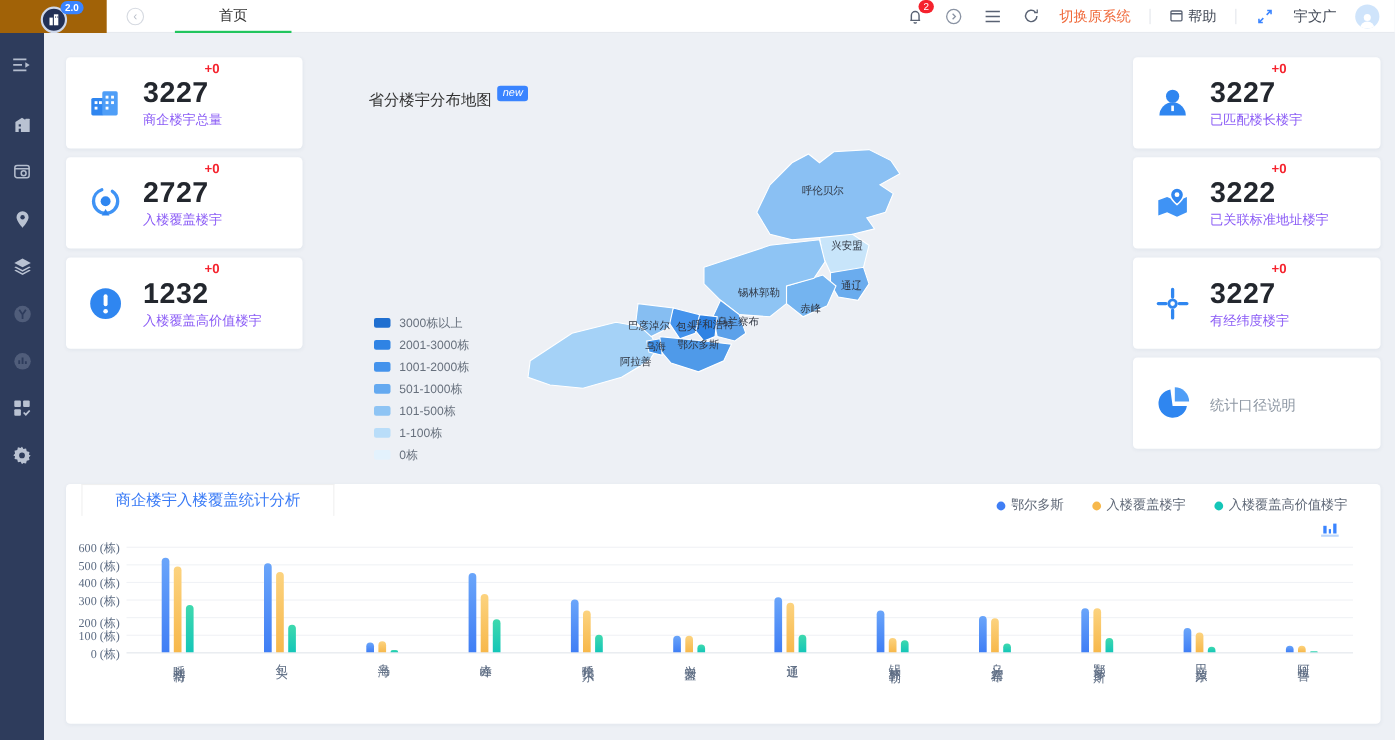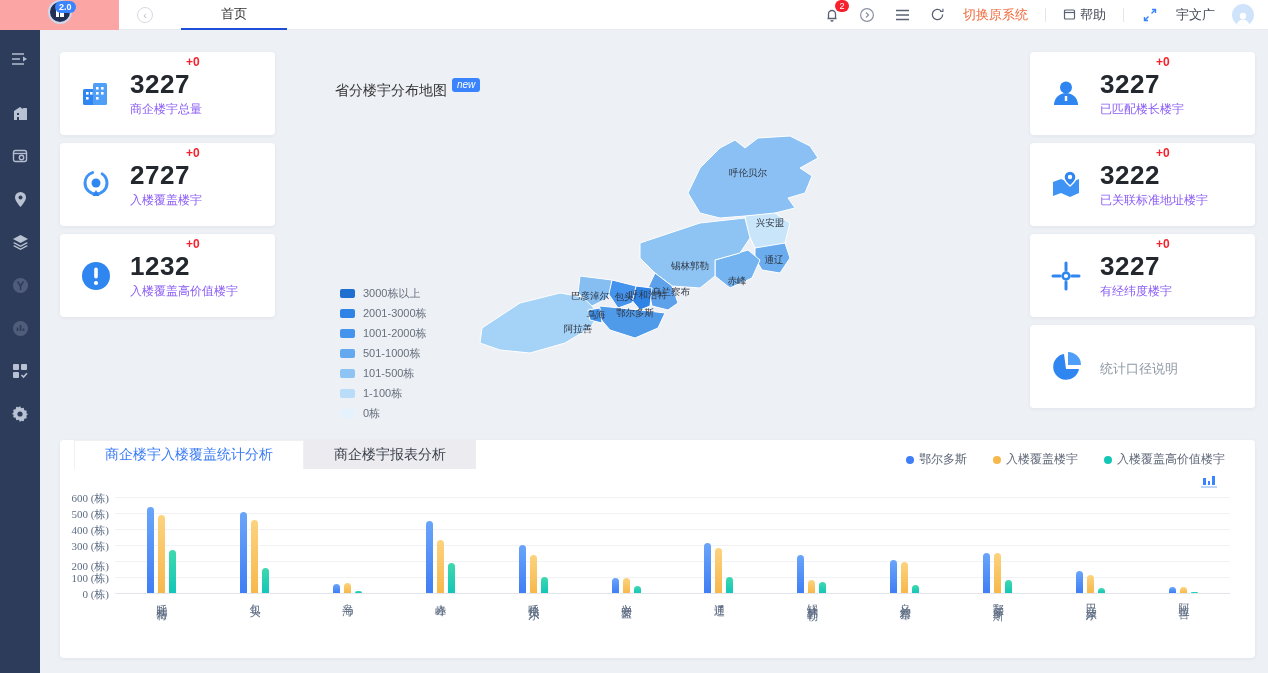--- a/index.html
+++ b/index.html
@@ -1,23 +1,23 @@
 <!DOCTYPE html>
 <html><head>
 <meta charset="utf-8">
 <style>
   *{box-sizing:border-box;margin:0;padding:0}
   html,body{width:1268px;height:673px;overflow:hidden;font-family:"Liberation Sans","DejaVu Sans",sans-serif;background:#edf0f5;position:relative}
   
   .topbar{position:absolute;top:0;left:0;width:1268px;height:30px;background:#fff;border-bottom:1px solid #e7eaef;display:flex;align-items:center;z-index:30}
-  .logo-block{width:119px;height:30px;background:#fca5a5;display:flex;align-items:flex-start;justify-content:center;position:relative;flex:0 0 auto}
+  .logo-block{width:97px;height:30px;background:#a16207;display:flex;align-items:flex-end;justify-content:center;position:relative;flex:0 0 auto}
   .logo-circle{width:24px;height:24px;border-radius:50%;background:#223055;border:2px solid #cfd8ea;display:flex;align-items:center;justify-content:center}
   .ver-badge{position:absolute;top:1px;left:55px;background:#3a84ff;color:#fff;font-size:9px;border-radius:7px;padding:0 4px;line-height:12px;font-weight:bold}
   .back-circle{width:16px;height:16px;border:1px solid #d6dae1;border-radius:50%;color:#b9bfc9;font-size:11px;display:flex;align-items:center;justify-content:center;margin-left:18px}
-  .home-tab{margin-left:28px;height:30px;padding:0 40px;display:flex;align-items:center;font-size:13px;color:#333;border-bottom:2px solid #1d4ed8;background:#fff}
+  .home-tab{margin-left:28px;height:30px;padding:0 40px;display:flex;align-items:center;font-size:13px;color:#333;border-bottom:2px solid #22c55e;background:#fff}
   .tb-right{margin-left:auto;display:flex;align-items:center;gap:17px;padding-right:14px;color:#596273}
   .tb-icon{position:relative;display:flex;align-items:center;justify-content:center;width:18px;height:18px;cursor:pointer}
   .badge-red{position:absolute;top:-6px;right:-8px;background:#f5222d;color:#fff;border-radius:8px;font-size:9px;line-height:12px;min-width:14px;text-align:center;padding:0 2px}
   .orange-link{color:#f06a3b;font-size:13px;cursor:pointer;white-space:nowrap}
   .tb-sep{width:1px;height:14px;background:#e3e6eb}
   .tb-text{font-size:13px;color:#454c59;display:flex;align-items:center;gap:4px;cursor:pointer;white-space:nowrap}
   .avatar{width:22px;height:22px;border-radius:50%;background:#cfe4fb;overflow:hidden;display:flex;align-items:flex-end;justify-content:center}
   
   .sidebar{position:absolute;top:30px;left:0;bottom:0;width:40px;background:#2e3c5c;display:flex;flex-direction:column;align-items:center;z-index:20;padding-top:12px}
   .sb-icon{width:40px;height:34px;display:flex;align-items:center;justify-content:center;margin-bottom:9px;cursor:pointer;opacity:.88}
@@ -365,21 +365,20 @@
       <text x="112" y="166" text-anchor="middle">巴彦淖尔</text>
       <text x="157" y="183" text-anchor="middle">鄂尔多斯</text>
       <text x="118" y="185" text-anchor="middle">乌海</text>
       <text x="100" y="199" text-anchor="middle">阿拉善</text>
     </svg>
   </div>
 
   <div class="chart-card">
     <div class="tabs">
       <div class="tab active">商企楼宇入楼覆盖统计分析</div>
-      <div class="tab inactive">商企楼宇报表分析</div>
     </div>
     <div class="chart-legend">
       <div class="cl-item">
         <span class="cl-dot" style="background: rgb(63, 126, 245);"></span>
         <span>鄂尔多斯</span>
       </div>
       <div class="cl-item">
         <span class="cl-dot" style="background: rgb(247, 184, 75);"></span>
         <span>入楼覆盖楼宇</span>
       </div>

